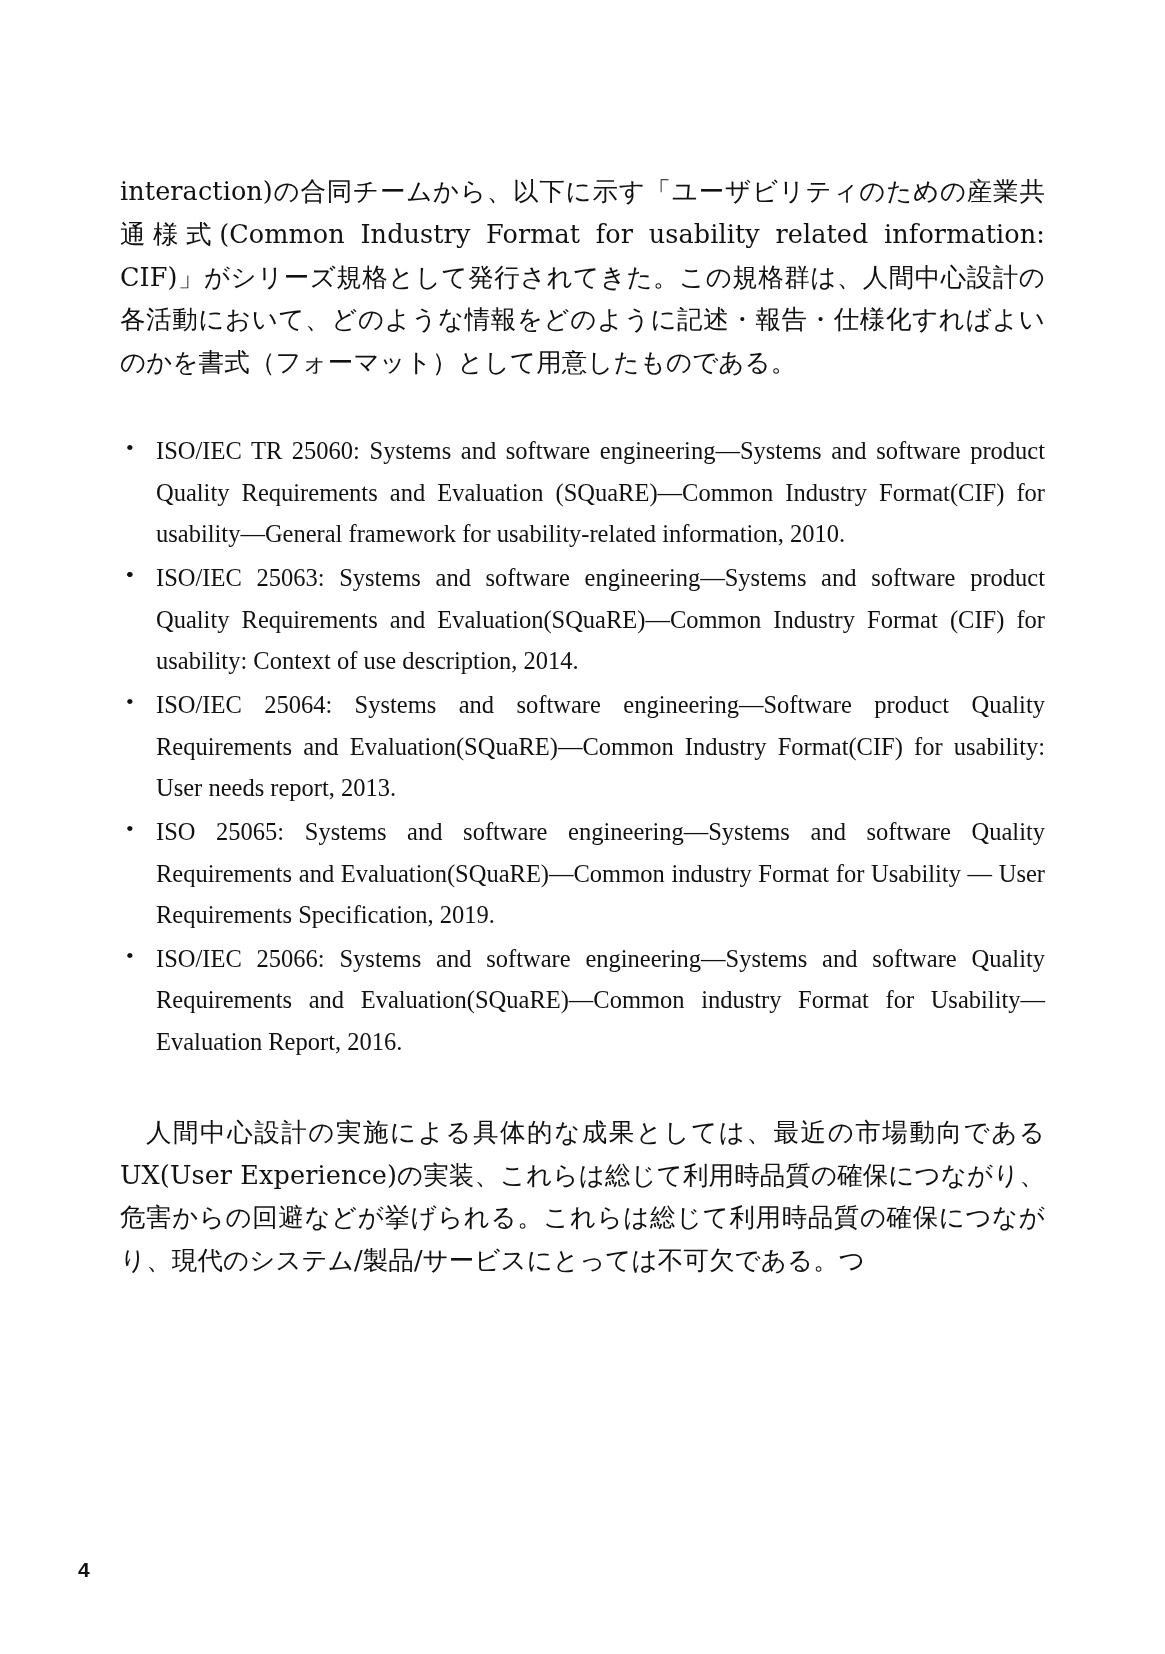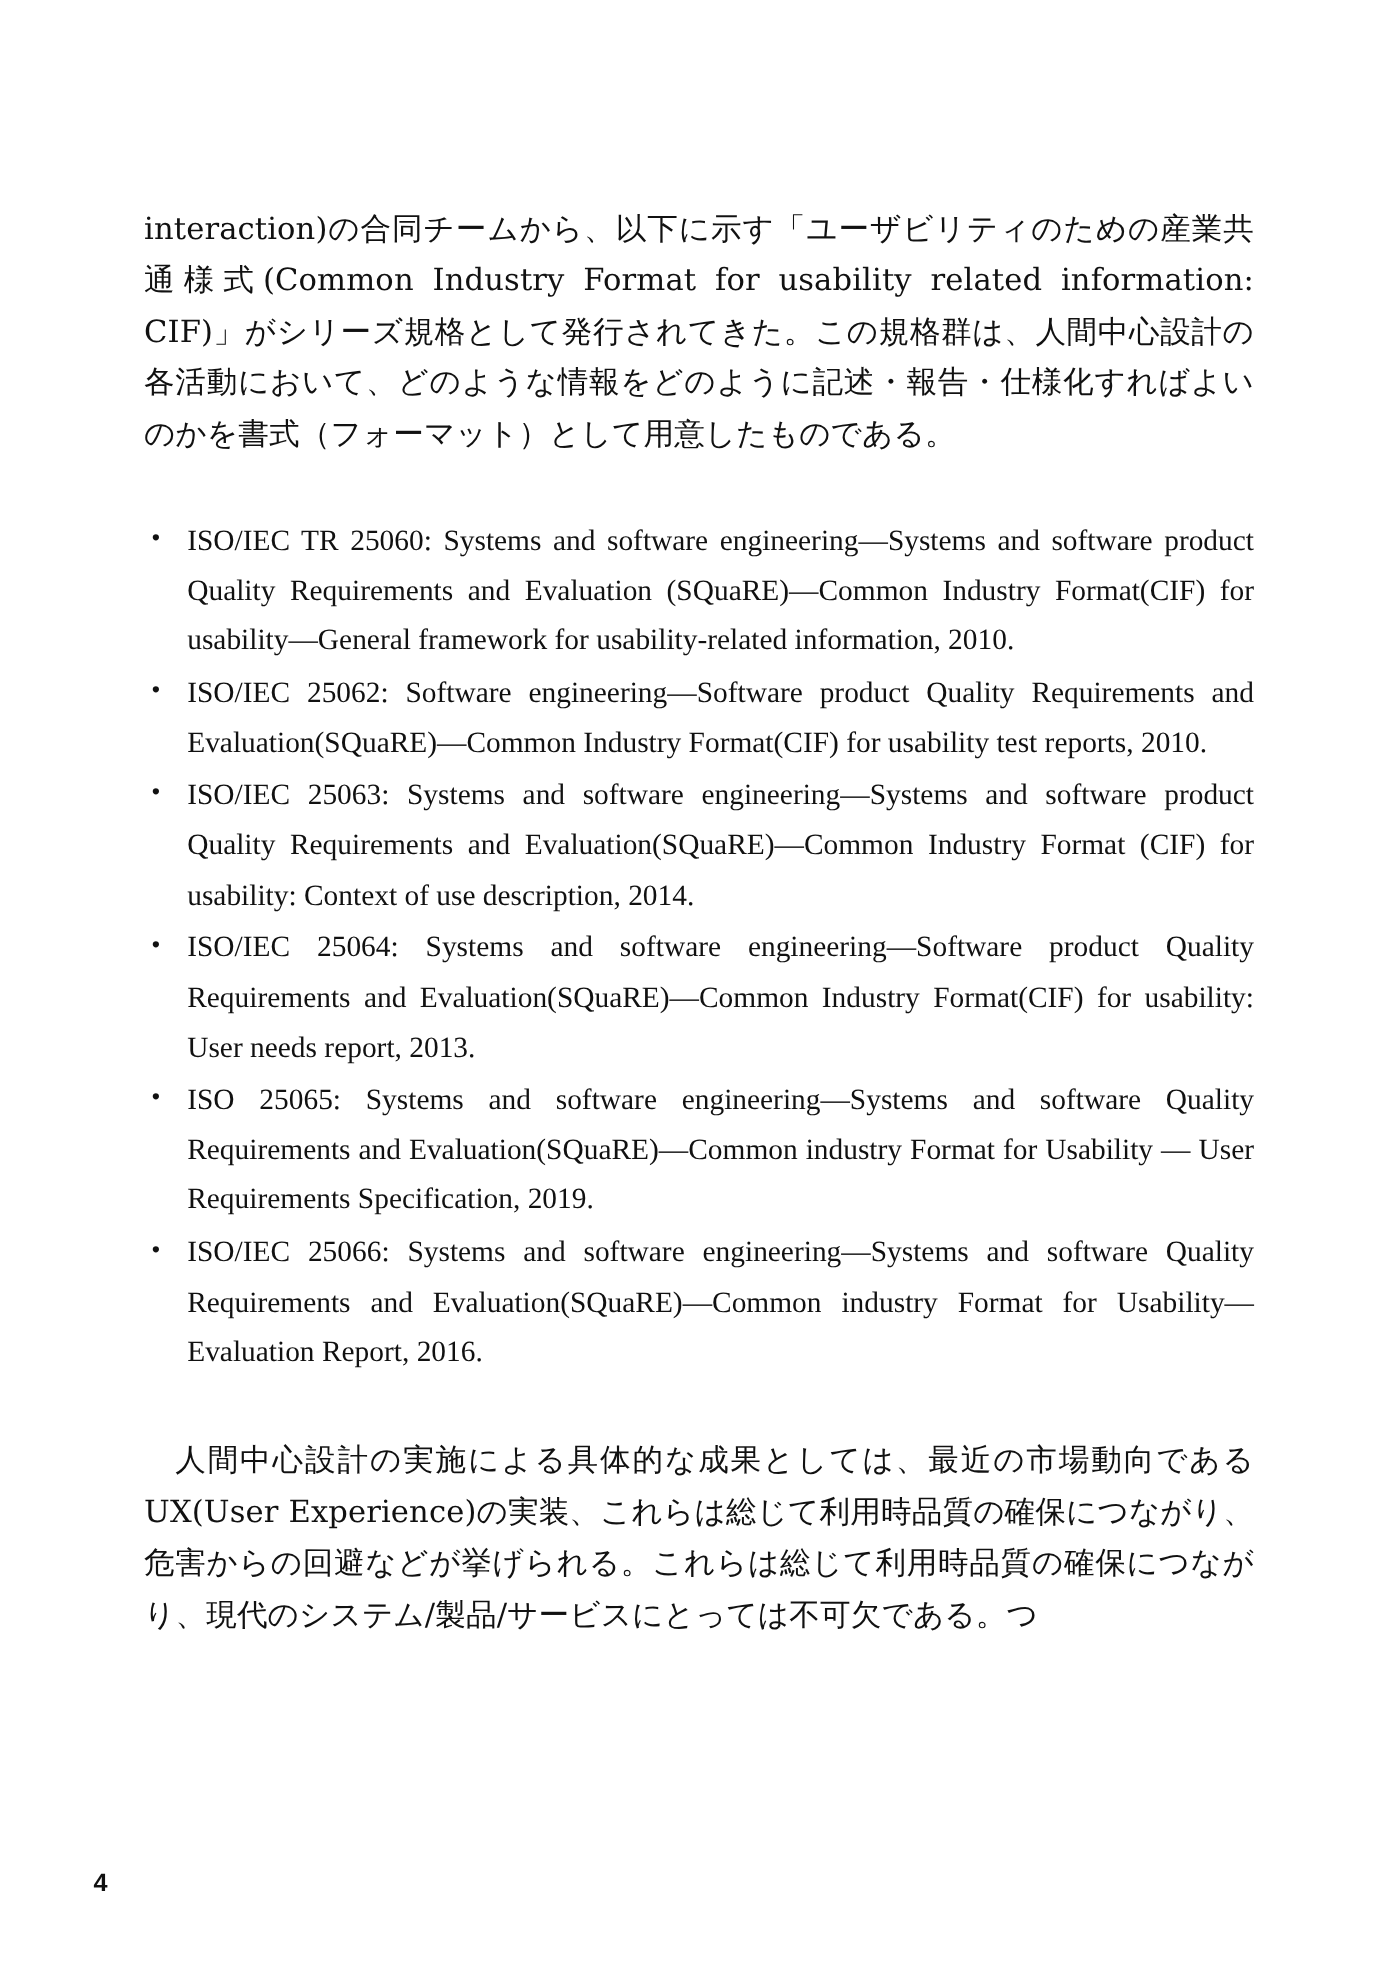--- a/index.html
+++ b/index.html
@@ -79,21 +79,20 @@
 
   <p class="body-text para-intro jp">interaction)の合同チームから、以下に示す「ユーザビリティのための産業共通様式(Common Industry Format for usability related information: CIF)」がシリーズ規格として発行されてきた。この規格群は、人間中心設計の各活動において、どのような情報をどのように記述・報告・仕様化すればよいのかを書式（フォーマット）として用意したものである。</p>
 
   <ul class="list">
     <li class="list-item">
       <span class="bullet">•</span>
       <span>ISO/IEC TR 25060: Systems and software engineering—Systems and software product Quality Requirements and Evaluation (SQuaRE)—Common Industry Format(CIF) for usability—General framework for usability-related information, 2010.</span>
     </li>
     <li class="list-item">
       <span class="bullet">•</span>
-      <span>ISO/IEC 25062: Software engineering—Software product Quality Requirements and Evaluation(SQuaRE)—Common Industry Format(CIF) for usability test reports, 2010.</span>
     </li>
     <li class="list-item">
       <span class="bullet">•</span>
       <span>ISO/IEC 25063: Systems and software engineering—Systems and software product Quality Requirements and Evaluation(SQuaRE)—Common Industry Format (CIF) for usability: Context of use description, 2014.</span>
     </li>
     <li class="list-item">
       <span class="bullet">•</span>
       <span>ISO/IEC 25064: Systems and software engineering—Software product Quality Requirements and Evaluation(SQuaRE)—Common Industry Format(CIF) for usability: User needs report, 2013.</span>
     </li>
     <li class="list-item">

